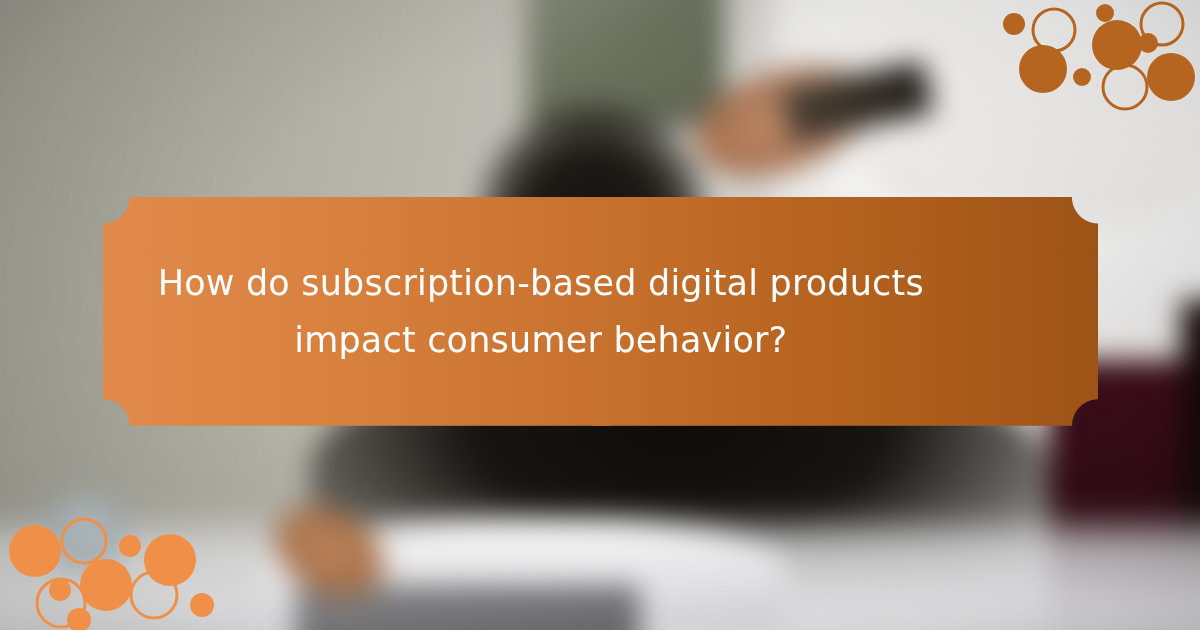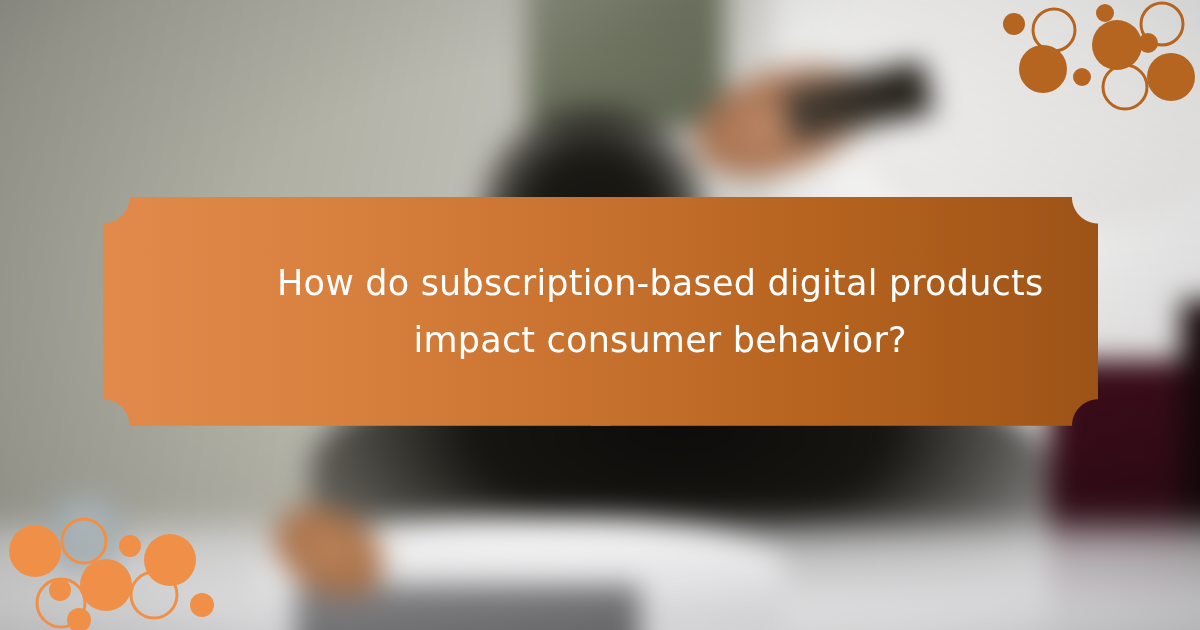--- a/index.html
+++ b/index.html
@@ -213,21 +213,21 @@
 
   
   .banner {
     position: absolute;
     left: 103px;
     top: 197px;
     width: 995px;
     height: 229px;
     display: flex;
     align-items: center;
-    justify-content: flex-end;
+    justify-content: flex-start;
   }
   .banner-shape {
     position: absolute;
     inset: 0;
     background: linear-gradient(90deg,
       #e28a4c 0%,
       #d9813f 22%,
       #cb7432 45%,
       #b6631f 72%,
       #9d5317 100%);

